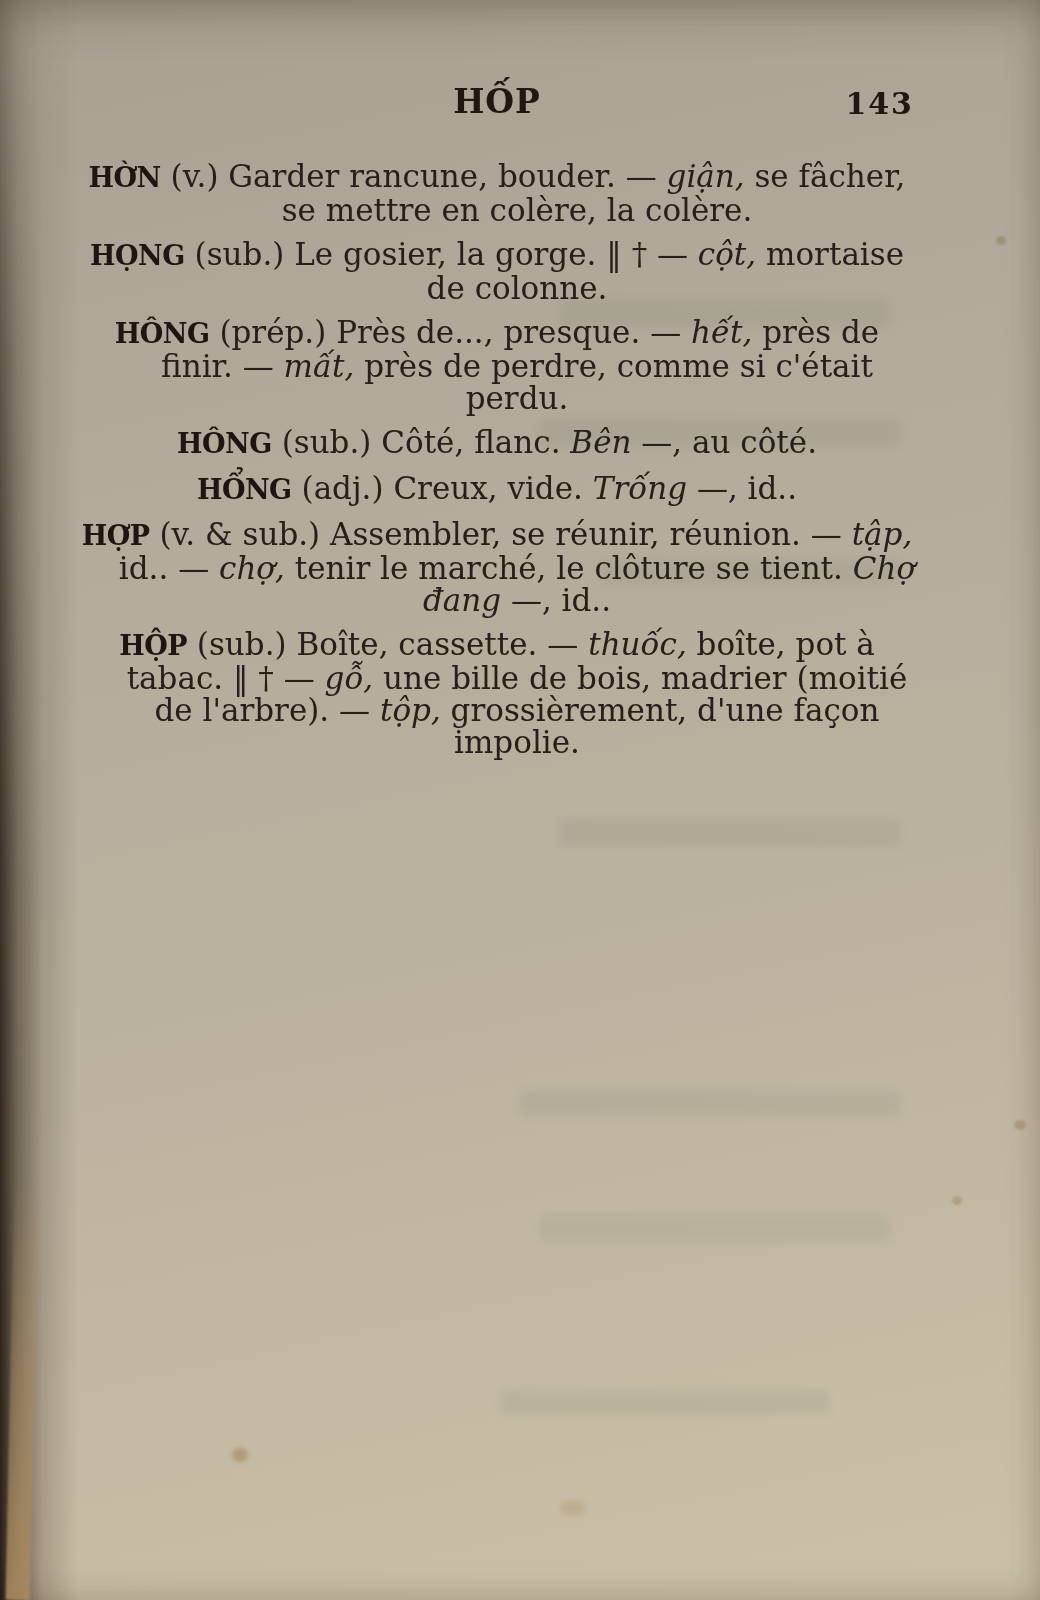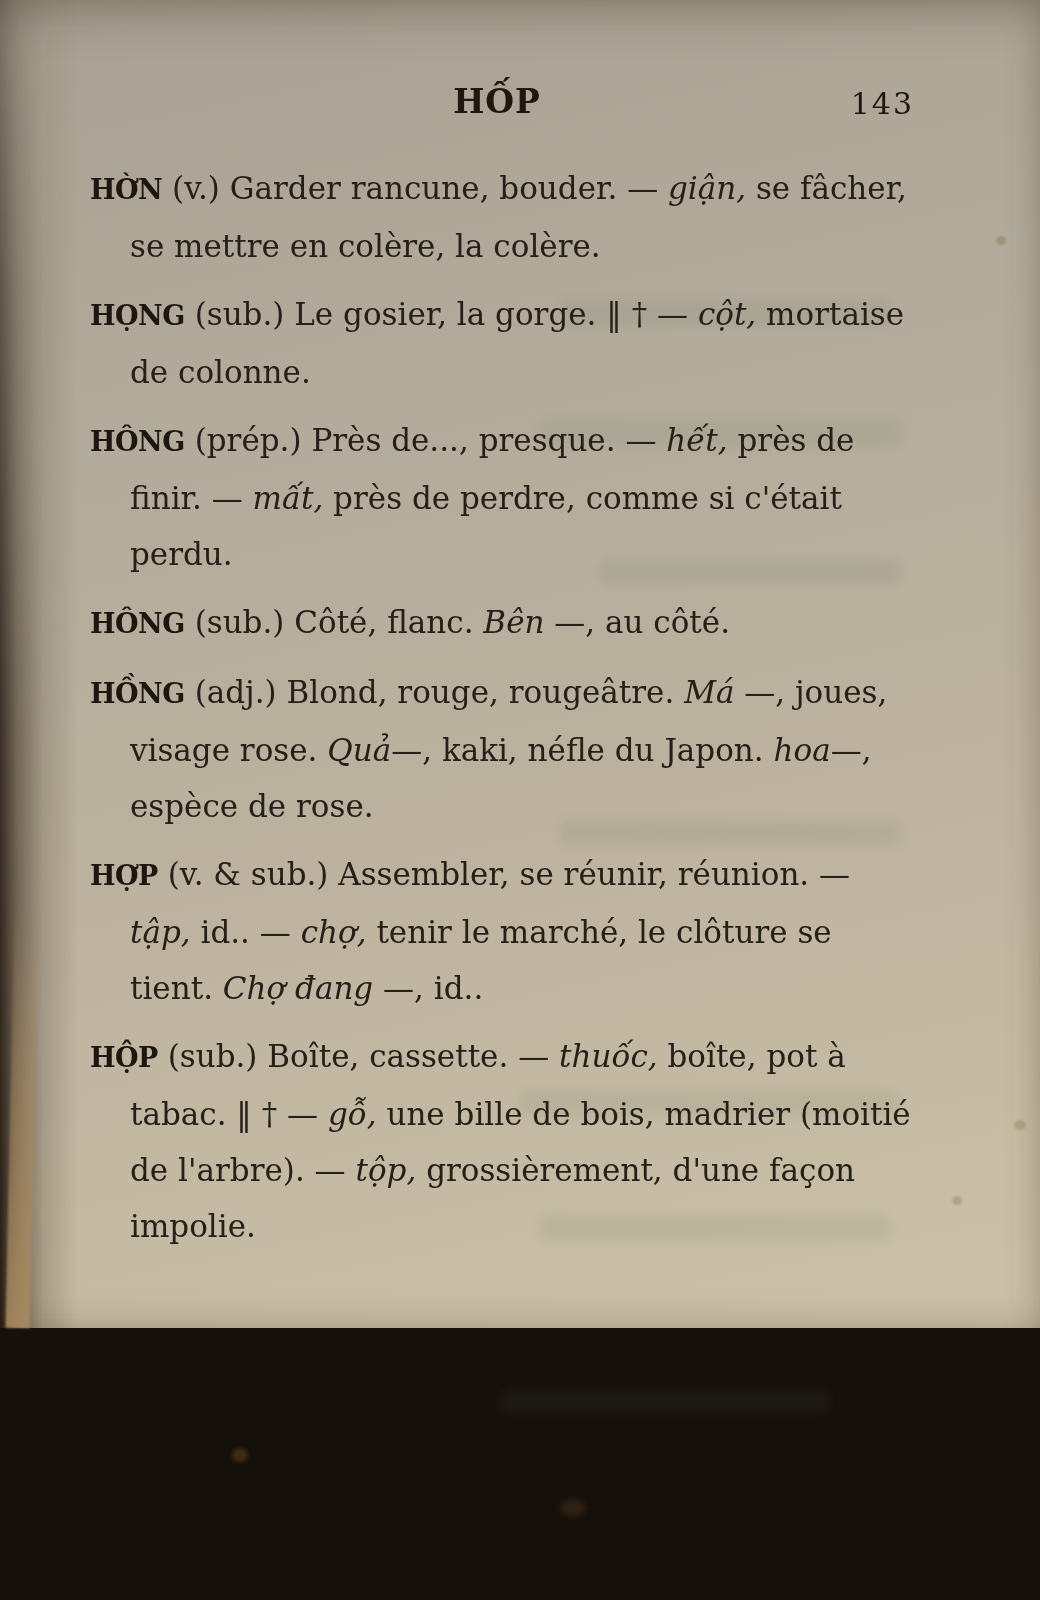--- a/index.html
+++ b/index.html
@@ -2,21 +2,21 @@
 <html><head>
 <meta charset="utf-8">
 <style>
   html,body{margin:0;padding:0;}
   body{
     width:1040px;height:1600px;overflow:hidden;
     background:#16100a;
     font-family:"DejaVu Serif","Liberation Serif",serif;
   }
   .page{
-    position:absolute;left:0;top:0;width:1040px;height:1328px;
+    position:absolute;left:0;top:0;width:1040px;height:1600px;
     background:linear-gradient(168deg,#a8a092 0%,#b2aa9b 28%,#bcb29f 60%,#c7bda5 88%,#cbc1a9 100%);
     box-shadow:inset 0 30px 50px -25px rgba(50,38,24,0.35),
                inset -12px 0 40px -18px rgba(80,62,40,0.25),
                inset 0 -20px 40px -25px rgba(60,45,28,0.25);
   }
   
   .binding{
     position:absolute;left:0;top:0;bottom:0;width:78px;pointer-events:none;
     background:
       linear-gradient(to right, rgba(28,17,9,0.92) 0%, rgba(38,25,13,0.55) 22%, rgba(60,45,28,0.22) 55%, rgba(60,45,28,0) 100%);
@@ -34,27 +34,27 @@
     padding:82px 124px 0 78px;box-sizing:border-box;
     color:#241e17;
   }
   .header{position:relative;height:56px;margin-bottom:22px;}
   .running-head{
     position:absolute;left:0;right:0;text-align:center;
     font-weight:bold;font-size:33px;letter-spacing:1px;color:#20180f;
   }
   .page-number{
     position:absolute;right:2px;top:4px;
-    font-weight:normal;font-size:30px;color:#20180f;letter-spacing:2px;
+    font-weight:bold;font-size:30px;color:#20180f;letter-spacing:2px;
   }
   .entry{
-    margin:0 0 12px 12px;
+    margin:0 0 12px 0;
     padding-left:40px;text-indent:-40px;
-    font-size:31px;line-height:56px;
-    text-align:left;color:#262019;
+    font-size:31px;line-height:32px;
+    text-align:center;color:#262019;
   }
   .headword{
     font-weight:bold;font-size:27px;letter-spacing:-0.5px;color:#1d1710;
   }
   .pos{white-space:pre;}
   .it{font-style:italic;}
   
   .bleed{position:absolute;pointer-events:none;border-radius:8px;
     background:rgba(86,104,92,0.10);filter:blur(4px);}
   .stain{position:absolute;border-radius:50%;pointer-events:none;}
@@ -75,21 +75,21 @@
   <div class="content">
     <div class="header">
       <div class="running-head">HỐP</div>
       <div class="page-number">143</div>
     </div>
     <div id="entries">
         <p class="entry"><span class="headword">HỜN</span><span class="pos"> (v.)</span><span class="rm"> Garder rancune, bouder. — </span><span class="it">giận,</span><span class="rm"> se fâcher, se mettre en colère, la colère.</span></p>
         <p class="entry"><span class="headword">HỌNG</span><span class="pos"> (sub.)</span><span class="rm"> Le gosier, la gorge.  ‖ † — </span><span class="it">cột,</span><span class="rm"> mortaise de colonne.</span></p>
         <p class="entry"><span class="headword">HÔNG</span><span class="pos"> (prép.)</span><span class="rm"> Près de..., presque. — </span><span class="it">hết,</span><span class="rm"> près de finir. — </span><span class="it">mất,</span><span class="rm"> près de perdre, comme si c'était perdu.</span></p>
         <p class="entry"><span class="headword">HÔNG</span><span class="pos"> (sub.)</span><span class="rm"> Côté, flanc. </span><span class="it">Bên</span><span class="rm"> —, au côté.</span></p>
-        <p class="entry"><span class="headword">HỒNG</span><span class="pos"> (adj.)</span><span class="rm"> Blond, rouge, rougeâtre. </span><span class="it">Má</span><span class="rm"> —, joues, visage rose. </span><span class="it">Quả</span><span class="rm">—, kaki, néfle du Japon. </span><span class="it">hoa</span><span class="rm">—, espèce de rose.</span></p>
+        <p class="entry"><span class="headword">HỔNG</span><span class="pos"> (adj.)</span><span class="rm"> Creux, vide. </span><span class="it">Trống</span><span class="rm"> —, id..</span></p>
         <p class="entry"><span class="headword">HỢP</span><span class="pos"> (v. &amp; sub.)</span><span class="rm"> Assembler, se réunir, réunion. — </span><span class="it">tập,</span><span class="rm"> id.. — </span><span class="it">chợ,</span><span class="rm"> tenir le marché, le clôture se tient. </span><span class="it">Chợ đang</span><span class="rm"> —, id..</span></p>
         <p class="entry"><span class="headword">HỘP</span><span class="pos"> (sub.)</span><span class="rm"> Boîte, cassette. — </span><span class="it">thuốc,</span><span class="rm"> boîte, pot à tabac.  ‖ † — </span><span class="it">gỗ,</span><span class="rm"> une bille de bois, madrier (moitié de l'arbre). — </span><span class="it">tộp,</span><span class="rm"> grossièrement, d'une façon impolie.</span></p>
       </div>
   </div>
 
   <div class="stain" style="left:232px;top:1448px;width:16px;height:14px;background:rgba(140,96,52,0.35);filter:blur(2px);"></div>
   <div class="stain" style="left:560px;top:1500px;width:26px;height:16px;background:rgba(150,110,64,0.20);filter:blur(3px);"></div>
   <div class="stain" style="left:996px;top:236px;width:10px;height:9px;background:rgba(120,88,48,0.30);filter:blur(1px);"></div>
   <div class="stain" style="left:1014px;top:1120px;width:12px;height:10px;background:rgba(130,94,52,0.28);filter:blur(1px);"></div>
   <div class="stain" style="left:952px;top:1196px;width:10px;height:9px;background:rgba(120,88,48,0.25);filter:blur(1px);"></div>

